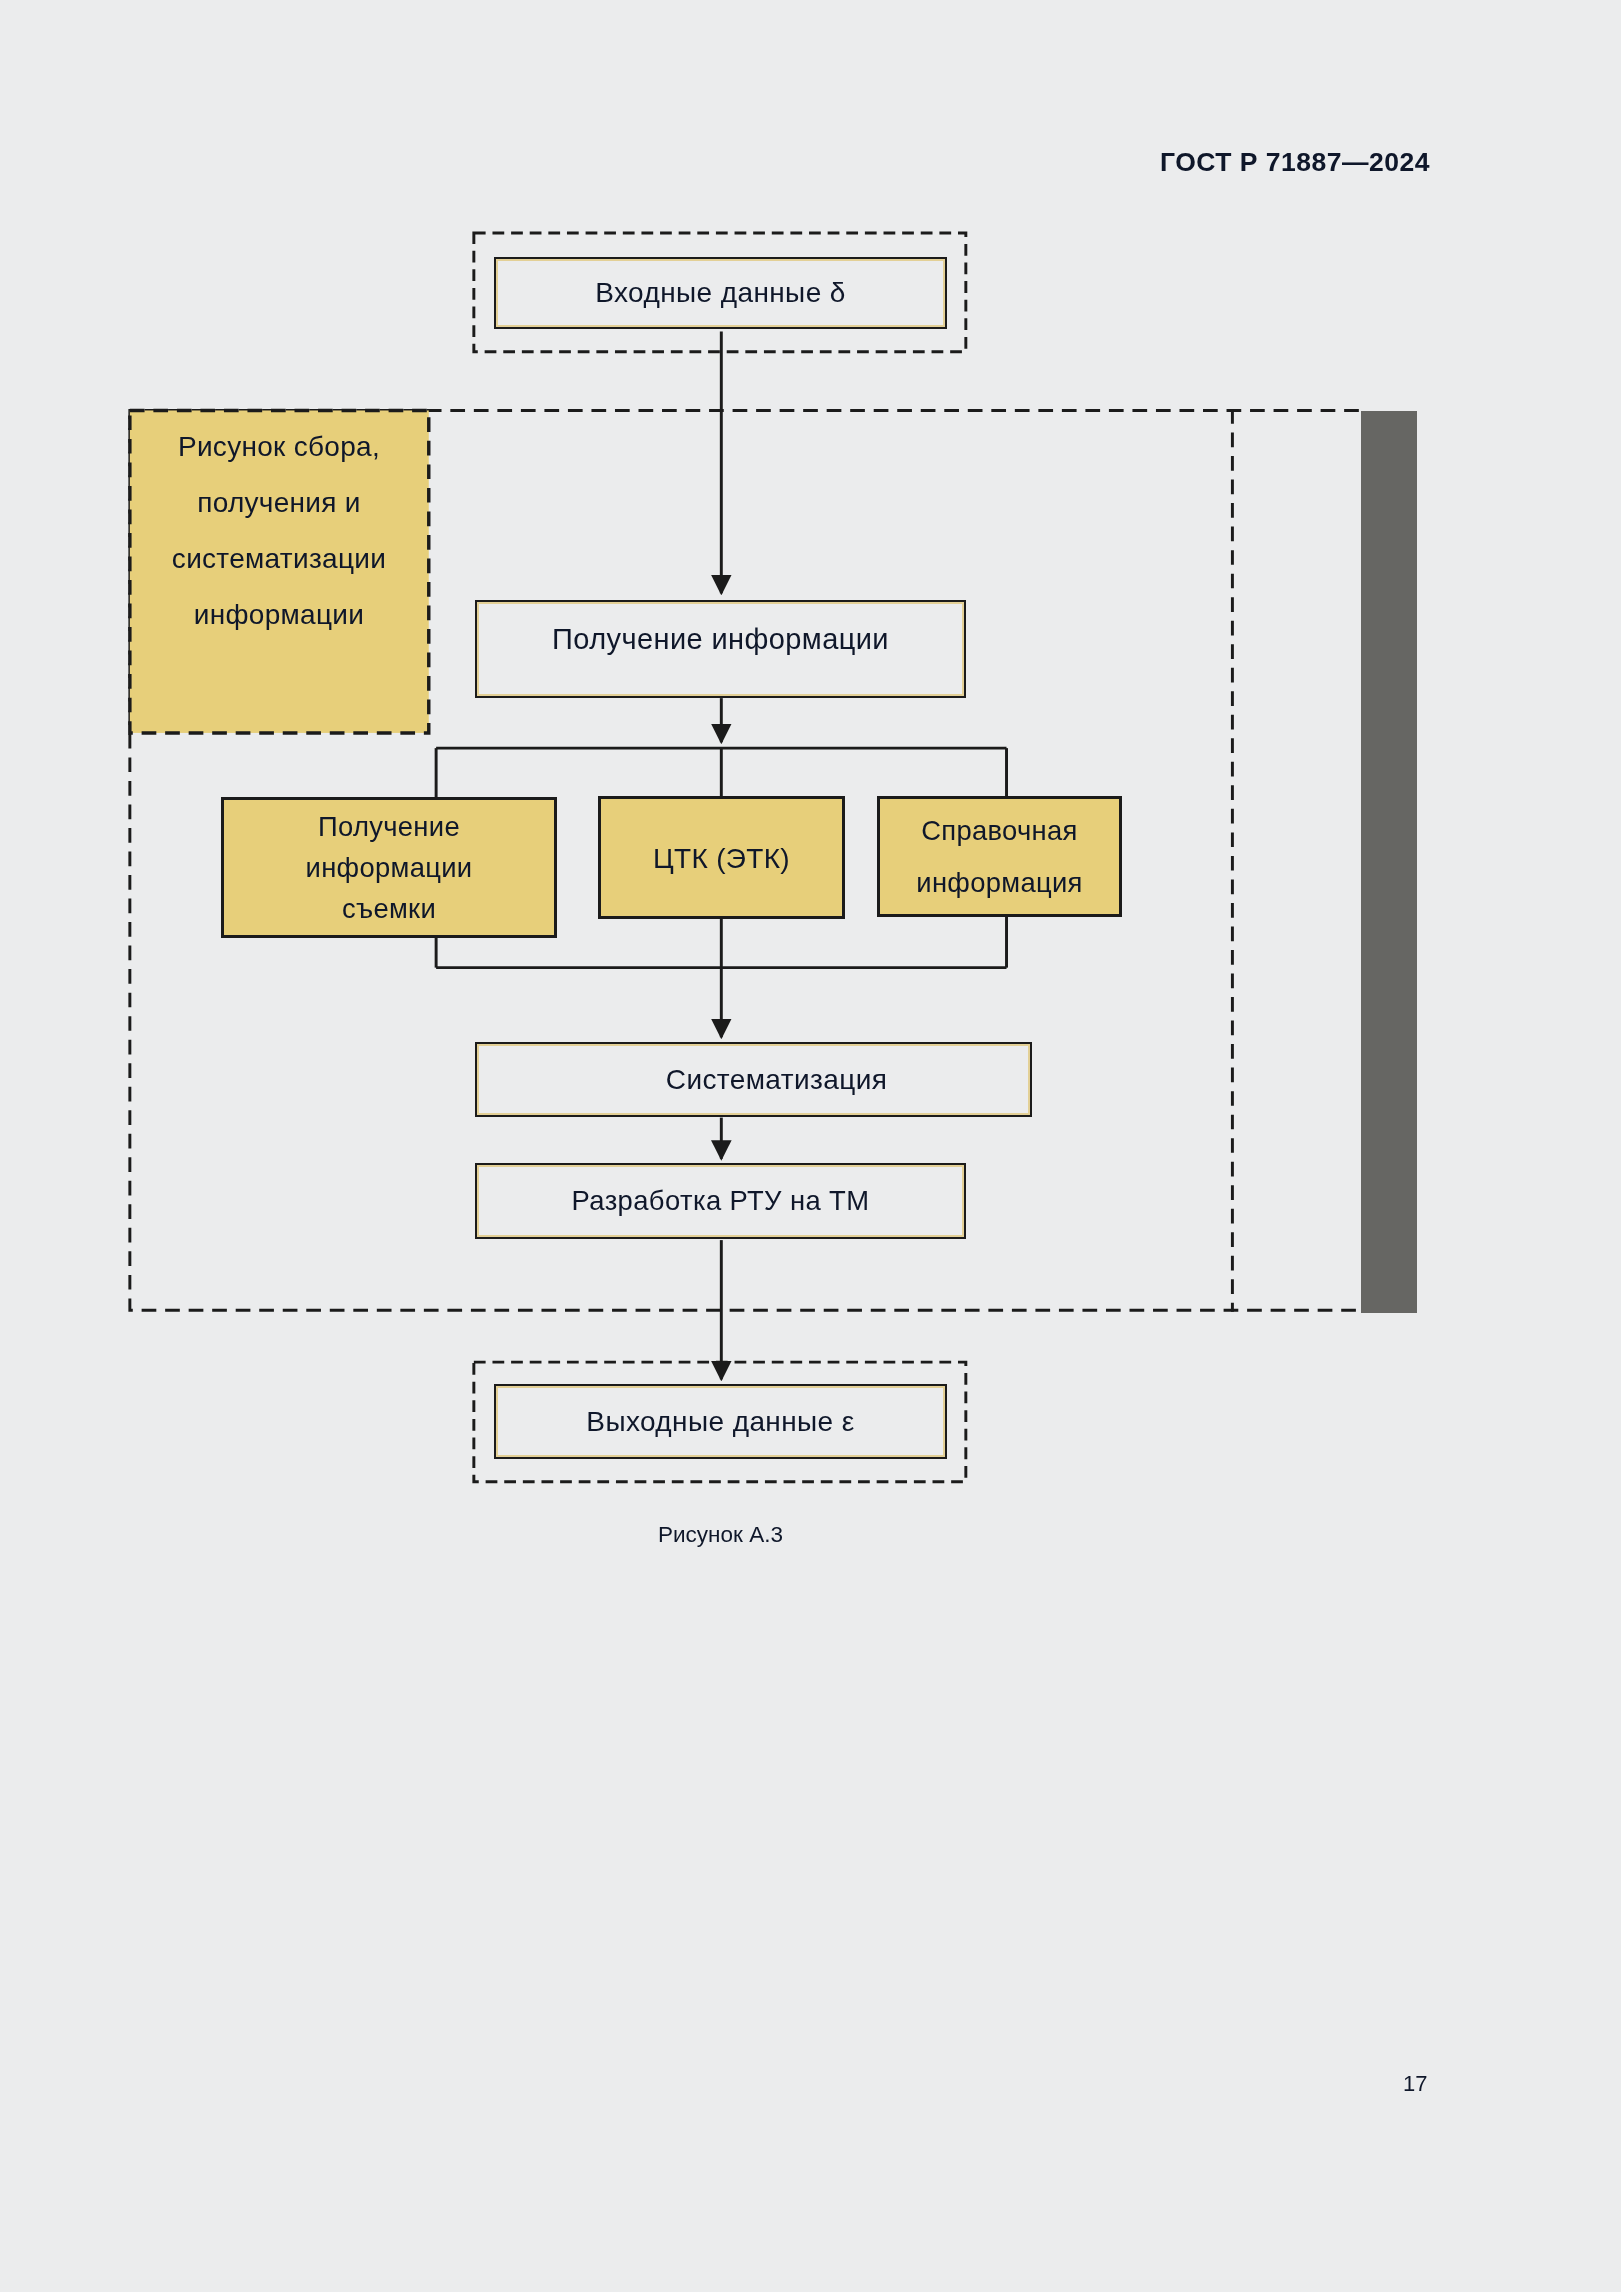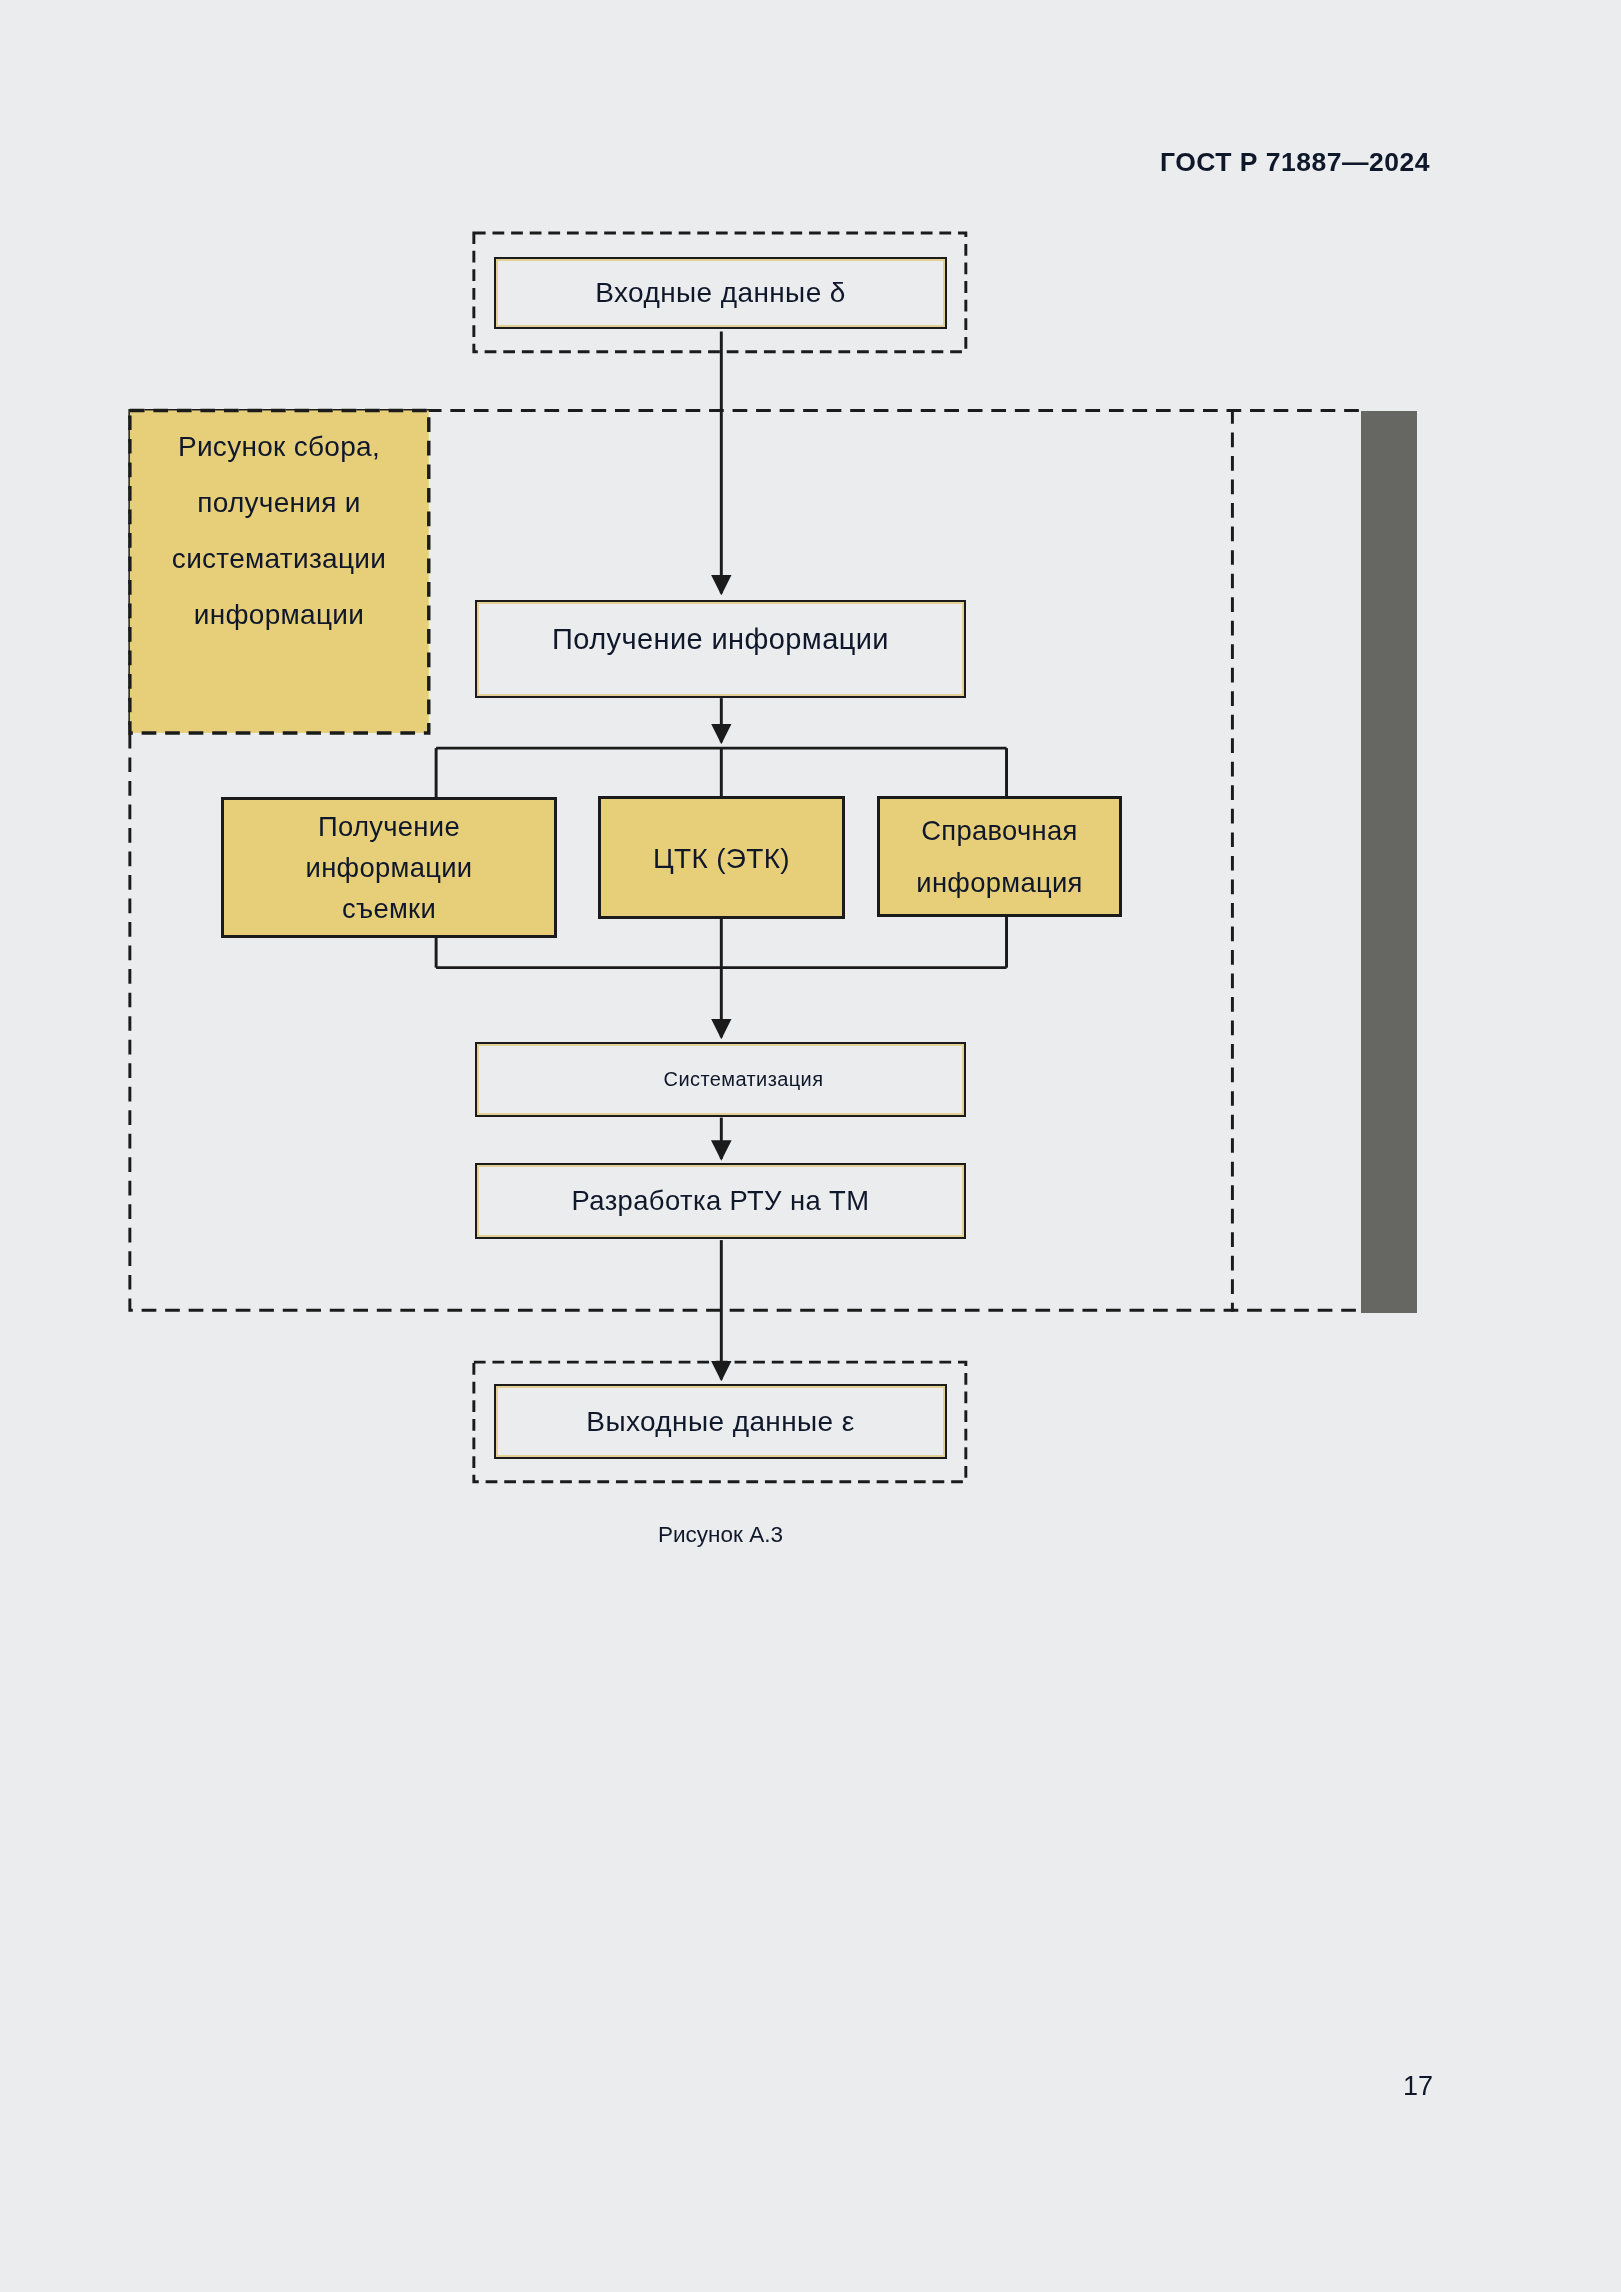--- a/index.html
+++ b/index.html
@@ -35,40 +35,40 @@
   .io-box,.proc-box{
     border:2.9px solid var(--line_black,#1b1b1b);
     background:var(--page_bg,#ebeced);
     box-shadow:inset 0 0 0 2px rgba(220,186,78,.55);
     display:flex;align-items:center;justify-content:center;
     text-align:center;letter-spacing:0.4px;
   }
   .input-box{left:494px;top:257px;width:453px;height:72px;font-size:28px;}
   .output-box{left:494px;top:1384px;width:453px;height:75px;font-size:28px;}
   .receive-box{left:475px;top:600px;width:491px;height:98px;font-size:29px;padding-bottom:19px;}
-  .syst-box{left:475px;top:1042px;width:491px;height:75px;font-size:20px;padding-left:46px;}
+  .syst-box{left:475px;top:1042px;width:557px;height:75px;font-size:28px;padding-left:46px;}
   .dev-box{left:475px;top:1163px;width:491px;height:76px;font-size:27.4px;}
 
   .yellow-box{
     border:3.9px solid var(--line_black,#1b1b1b);
     background:var(--box_yellow,#e7cf7a);
     display:flex;flex-direction:column;align-items:center;justify-content:center;
     text-align:center;letter-spacing:0.3px;
   }
   .materials-box{left:221px;top:797px;width:336px;height:141px;font-size:27.4px;line-height:41px;}
   .ctk-box{left:598px;top:796px;width:247px;height:123px;font-size:28px;padding-top:2px;}
   .reference-box{left:877px;top:796px;width:245px;height:121px;font-size:27.4px;line-height:52px;}
 
   .module-label{
     left:133px;top:419px;width:292px;
     font-size:28px;line-height:56px;text-align:center;letter-spacing:0.3px;
   }
   .gray-bar{left:1361px;top:411px;width:56px;height:902px;background:var(--gray_bar,#666663);}
   .figure-caption{left:475px;top:1522px;width:491px;text-align:center;font-size:22.5px;}
-  .page-number{left:1403px;top:2071px;font-size:27px;}
+  .page-number{left:1403px;top:2071px;font-size:22px;}
 </style>
 </head>
 <body>
 
 <div class="page">
 
   <div class="abs doc-header">ГОСТ Р 71887—2024</div>
 
   <svg class="abs connectors" width="1621" height="2293" viewBox="0 0 1654 2339" xmlns="http://www.w3.org/2000/svg">
     <defs>

